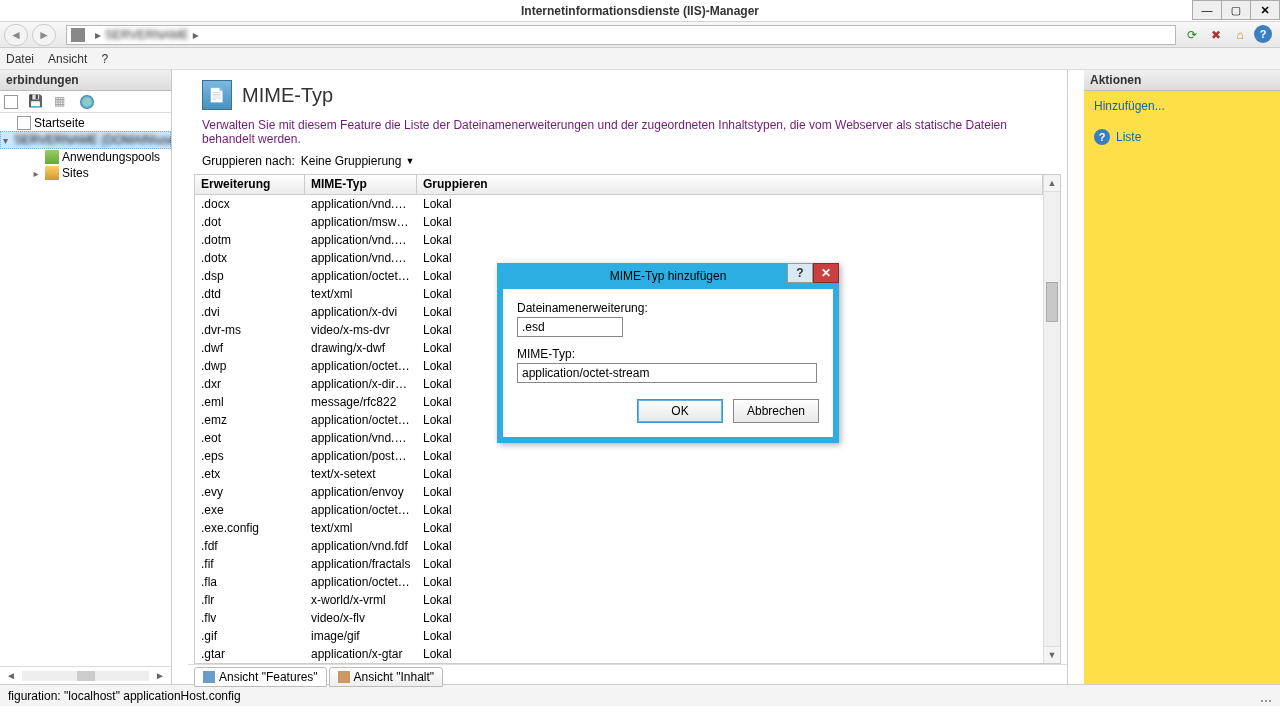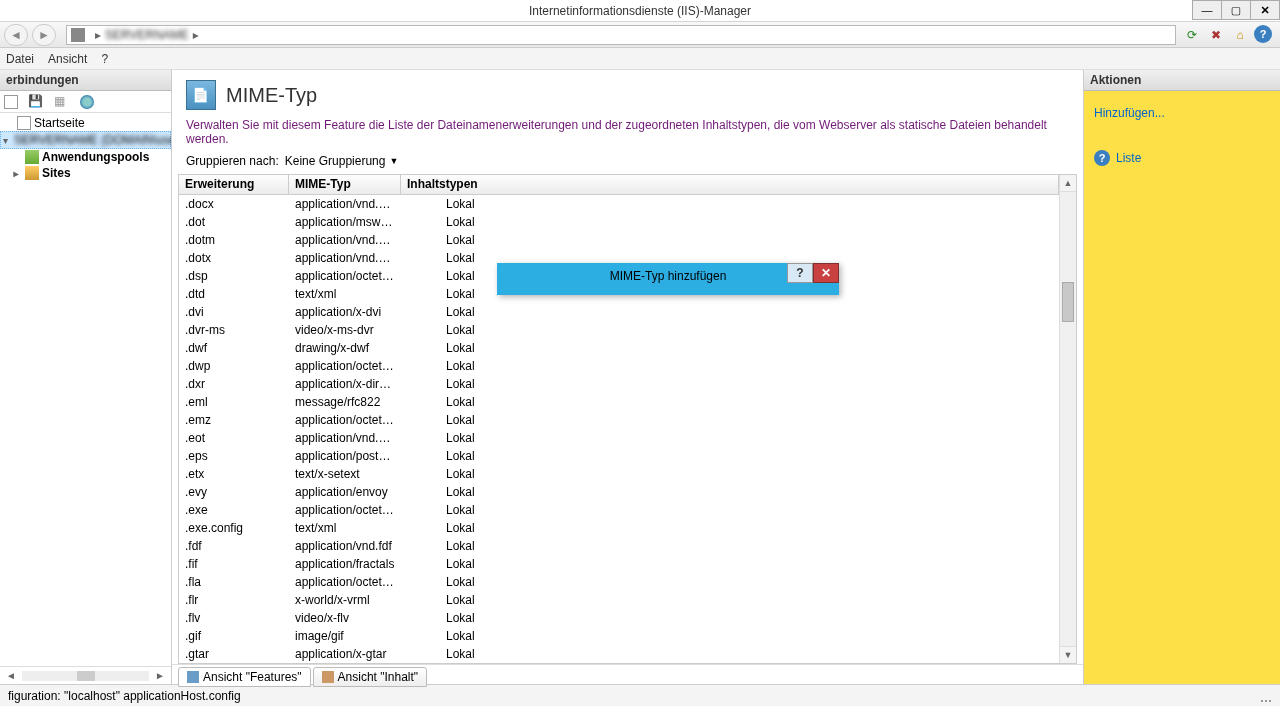--- a/index.html
+++ b/index.html
@@ -1,53 +1,53 @@
 <!DOCTYPE html>
 <html><head>
 <meta charset="utf-8">
 <style>
 * { box-sizing: border-box; margin: 0; padding: 0; font-family: "Segoe UI", Tahoma, sans-serif; font-size: 12px; }
 body { background: #fff; width: 1280px; height: 720px; overflow: hidden; position: relative; }
 
 
 .titlebar { height: 22px; background: #fff; display: flex; align-items: center; justify-content: center; position: relative; border-bottom: 1px solid #d4d4d4; }
-.titlebar-text { font-size: 12px; color: #333; }
+.titlebar-text { font-size: 12px; color: #333; font-weight: bold; }
 .win-controls { position: absolute; right: 0; top: 0; display: flex; }
 .win-btn { width: 30px; height: 20px; border: 1px solid #aaa; background: #eee; display: flex; align-items: center; justify-content: center; margin-left: -1px; font-size: 11px; }
 .win-btn.close { font-weight: bold; }
 
 
 .navbar { height: 26px; background: linear-gradient(#f8f8f8,#e8e8e8); border-bottom: 1px solid #ccc; display: flex; align-items: center; padding: 0 4px; }
 .nav-arrow { width: 24px; height: 22px; border: 1px solid #ccc; border-radius: 11px; margin-right: 4px; display: flex; align-items: center; justify-content: center; color: #888; background: #f4f4f4; }
 .breadcrumb-box { flex: 1; height: 20px; border: 1px solid #b8b8b8; background: #fff; display: flex; align-items: center; padding: 0 4px; margin: 0 6px; }
 .bc-icon { width: 16px; height: 16px; background: #4a90c0; margin-right: 6px; display:inline-block; }
 .bc-text { color: #333; filter: blur(2px); }
 .bc-sep { margin: 0 4px; color: #666; }
 .nav-right { display: flex; gap: 4px; padding-right: 4px; }
 .nav-ico { width: 20px; height: 20px; display: flex; align-items: center; justify-content: center; }
 
 
 .menubar { height: 22px; background: #f4f4f4; border-bottom: 1px solid #ddd; display: flex; align-items: center; padding: 0 6px; gap: 14px; }
 .menu-item { color: #333; font-size: 12px; }
 
 
-.main { display: flex; height: 614px; }
+.main { display: flex; height: 614px; gap: 16px; }
 
 
 .conn-panel { width: 172px; border-right: 1px solid #ccc; background: #fff; display:flex; flex-direction:column;}
 .panel-header { background: linear-gradient(#f0f0f0,#dcdcdc); border-bottom: 1px solid #bbb; padding: 3px 6px; font-size: 12px; font-weight: bold; color: #333; }
 .conn-toolbar { height: 22px; border-bottom: 1px solid #ddd; display: flex; align-items: center; padding: 0 4px; gap: 10px; }
 .tb-ico { width: 16px; height: 16px; display:inline-block; }
 .tree { padding: 2px 0; font-size: 12px; overflow:hidden; flex:1;}
 .tree-item { display: flex; align-items: center; padding: 1px 2px; white-space: nowrap; }
 .tree-item.sel { background: #cce8ff; border: 1px dotted #66afe9; }
 .t-expand { width: 12px; text-align: center; color: #666; font-size: 10px; }
 .t-icon { width: 16px; height: 16px; margin: 0 3px; display: inline-block; }
 .t-label { color: #000; }
-.indent1 { padding-left: 10px; font-weight: bold; }
+.indent1 { padding-left: 30px; }
 .blurred { filter: blur(2px); }
 .conn-scroll { height: 18px; border-top: 1px solid #ddd; display:flex; align-items:center; justify-content:space-between; padding:0 4px;}
 .conn-scroll .bar { flex:1; height:10px; background:#eee; margin:0 4px; display:flex; justify-content:center; align-items:center;}
 .conn-scroll .grip { width:18px; height:10px; background:#ccc;}
 .conn-scroll .arr { width:14px; color:#666; font-size:10px; text-align:center;}
 
 
 .center { flex: 1; display: flex; flex-direction: column; border-right: 1px solid #ccc; }
 .cheader { display: flex; align-items: center; padding: 10px 14px 8px 14px; gap: 10px; }
 .cheader-icon { width: 30px; height: 30px; background: linear-gradient(#7ab8e0,#4a90c0); border: 1px solid #3a7090; display:flex; align-items:center; justify-content:center;}
@@ -58,36 +58,36 @@
 
 
 .table-wrap { flex: 1; margin: 0 6px; border: 1px solid #ccc; position: relative; display:flex;}
 .table-cols { flex:1; overflow:hidden;}
 .thead { display: flex; background: linear-gradient(#fdfdfd,#ececec); border-bottom: 1px solid #ccc; height: 20px; }
 .th { border-right: 1px solid #ccc; padding: 2px 6px; font-size: 12px; font-weight: bold; }
 .th1 { width: 110px; } .th2 { width: 112px; } .th3 { width: 108px; flex:1; }
 .tbody { }
 .tr { display: flex; height: 18px; align-items: center; }
 .td { padding: 0 6px; overflow: hidden; text-overflow: ellipsis; white-space: nowrap; }
-.td1 { width: 110px; } .td2 { width: 112px; } .td3 { width: 108px; margin-left: 39px; }
+.td1 { width: 110px; } .td2 { width: 112px; } .td3 { width: 108px; }
 .vscroll { width: 17px; background: #f0f0f0; border-left: 1px solid #ddd; display:flex; flex-direction:column;}
 .vs-btn { height:17px; display:flex; align-items:center; justify-content:center; color:#666; font-size:9px; background:#f4f4f4; border-bottom:1px solid #ddd;}
 .vs-btn.bot { border-top:1px solid #ddd; border-bottom:none;}
 .vs-track { flex:1; position:relative;}
 .vs-thumb { position:absolute; left:2px; right:2px; top:90px; height:40px; background:#c8c8c8; border:1px solid #aaa;}
 
 
 .viewtabs { height: 24px; padding: 2px 6px; display: flex; gap: 2px; border-top: 1px solid #ddd; align-items:center;}
 .vtab { border: 1px solid #bbb; padding: 2px 8px; background: linear-gradient(#fff,#eee); border-radius: 3px 3px 0 0; display:flex; align-items:center; gap:4px; font-size:12px;}
 .vtab.active { background: #fff; }
 .vtab-ico { width:12px; height:12px; background:#6a9cc8; display:inline-block;}
 
 
 .actions-panel { width: 196px; background: #fde047; }
-.action-item { padding: 15px 10px; display: flex; align-items: center; gap: 6px; }
+.action-item { padding: 8px 10px; display: flex; align-items: center; gap: 6px; }
 .action-link { color: #0066cc; }
 .help-ico { width:16px; height:16px; border-radius:50%; background:#3a7fc0; color:#fff; display:flex; align-items:center; justify-content:center; font-size:11px; font-weight:bold;}
 
 
 .statusbar { height: 22px; border-top: 1px solid #ccc; background: #f4f4f4; display: flex; align-items: center; padding: 0 8px; justify-content: space-between; }
 .grip-corner { width:14px; height:14px; display:flex; align-items:flex-end; justify-content:flex-end;}
 .grip-corner span{ width:2px;height:2px;background:#999;margin:1px; display:inline-block;}
 
 
 .dialog { position: absolute; left: 497px; top: 263px; width: 342px; background: #fff; border: 6px solid #2caee2; box-shadow: 2px 2px 6px rgba(0,0,0,0.3); }
@@ -206,21 +206,21 @@
         <span>Keine Gruppierung</span>
         <span style="font-size:9px">▼</span>
       </span>
     </div>
 
     <div class="table-wrap">
       <div class="table-cols">
         <div class="thead">
           <div class="th th1">Erweiterung</div>
           <div class="th th2">MIME-Typ</div>
-          <div class="th th3">Inhaltstypen</div>
+          <div class="th th3">Gruppieren</div>
         </div>
         <div class="tbody" id="tbody">
             <div class="tr">
               <div class="td td1">.docx</div>
               <div class="td td2">application/vnd.o...</div>
               <div class="td td3">Lokal</div>
             </div>
             <div class="tr">
               <div class="td td1">.dot</div>
               <div class="td td2">application/msword</div>
@@ -391,13 +391,27 @@
 </div>
 
 <div class="dialog">
   <div class="dlg-title">
     <span class="dlg-title-text">MIME-Typ hinzufügen</span>
     <div class="dlg-title-btns">
       <div class="dlg-tbtn help">?</div>
       <div class="dlg-tbtn close">✕</div>
     </div>
   </div>
+  <div class="dlg-body">
+    <div class="dlg-field">
+      <label class="dlg-label">Dateinamenerweiterung:</label>
+      <input class="dlg-input short" value=".esd" style="">
+    </div>
+    <div class="dlg-field">
+      <label class="dlg-label">MIME-Typ:</label>
+      <input class="dlg-input long" value="application/octet-stream" style="">
+    </div>
+    <div class="dlg-buttons">
+      <button class="dlg-btn default">OK</button>
+      <button class="dlg-btn">Abbrechen</button>
+    </div>
+  </div>
 </div>
 
 </body></html>

